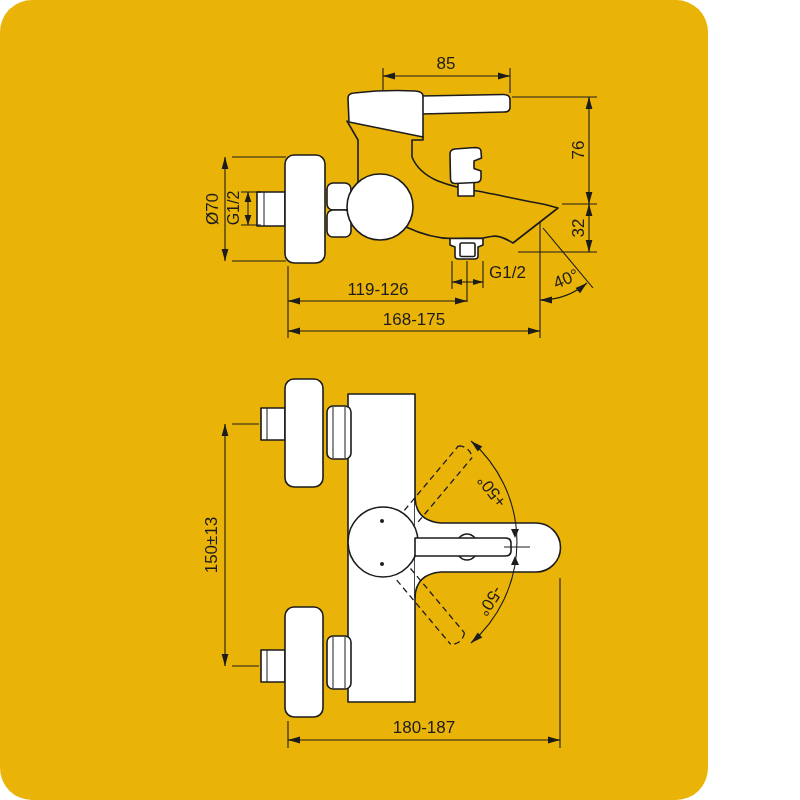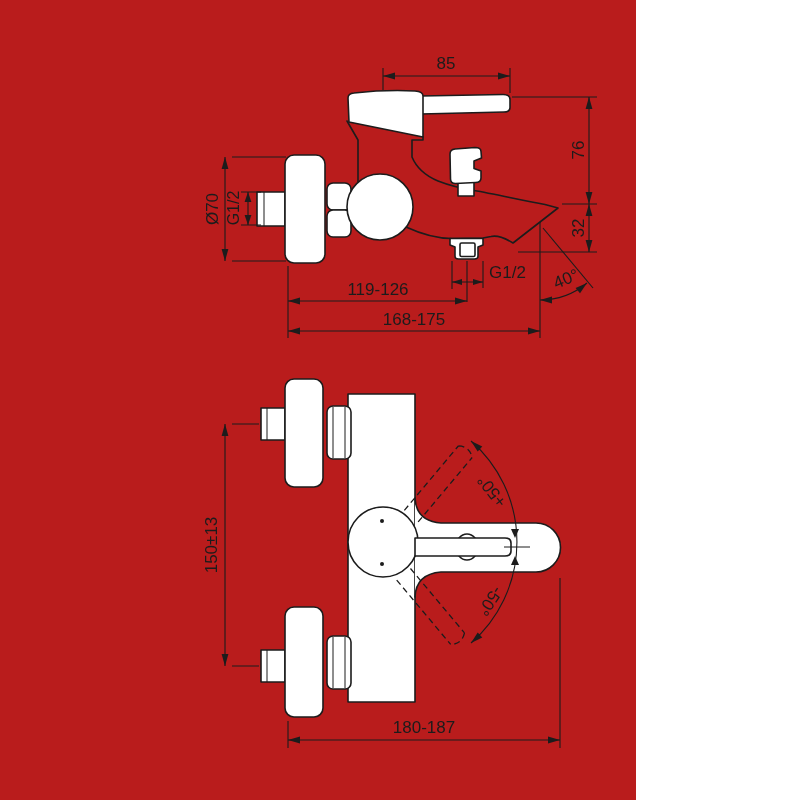--- a/index.html
+++ b/index.html
@@ -1,16 +1,16 @@
 <!DOCTYPE html>
 <html><head>
 <meta charset="utf-8">
 <style>
   html,body{margin:0;padding:0;background:#ffffff;}
-  .frame{width:636px;height:800px;background:#b91c1c;position:relative;overflow:hidden;}
+  .frame{width:708px;height:800px;background:#eab308;position:relative;overflow:hidden;border-radius:32px;}
   svg{display:block;}
   svg text{font-family:"Liberation Sans","DejaVu Sans",sans-serif;font-size:17px;fill:#1c1c1c;}
   .part{fill:#ffffff;stroke:#1c1c1c;stroke-width:1.6;stroke-linejoin:round;}
   .part-open{fill:none;stroke:#1c1c1c;stroke-width:1.6;stroke-linejoin:round;stroke-linecap:round;}
   .fillonly{fill:#ffffff;stroke:none;}
   .dim{stroke:#1c1c1c;stroke-width:1.1;fill:none;}
   .thin{stroke:#1c1c1c;stroke-width:1;fill:none;}
   .dashed{stroke:#1c1c1c;stroke-width:1.3;fill:none;stroke-dasharray:6 4;}
   .ah{fill:#1c1c1c;stroke:none;}
   .small{font-size:16px;}

